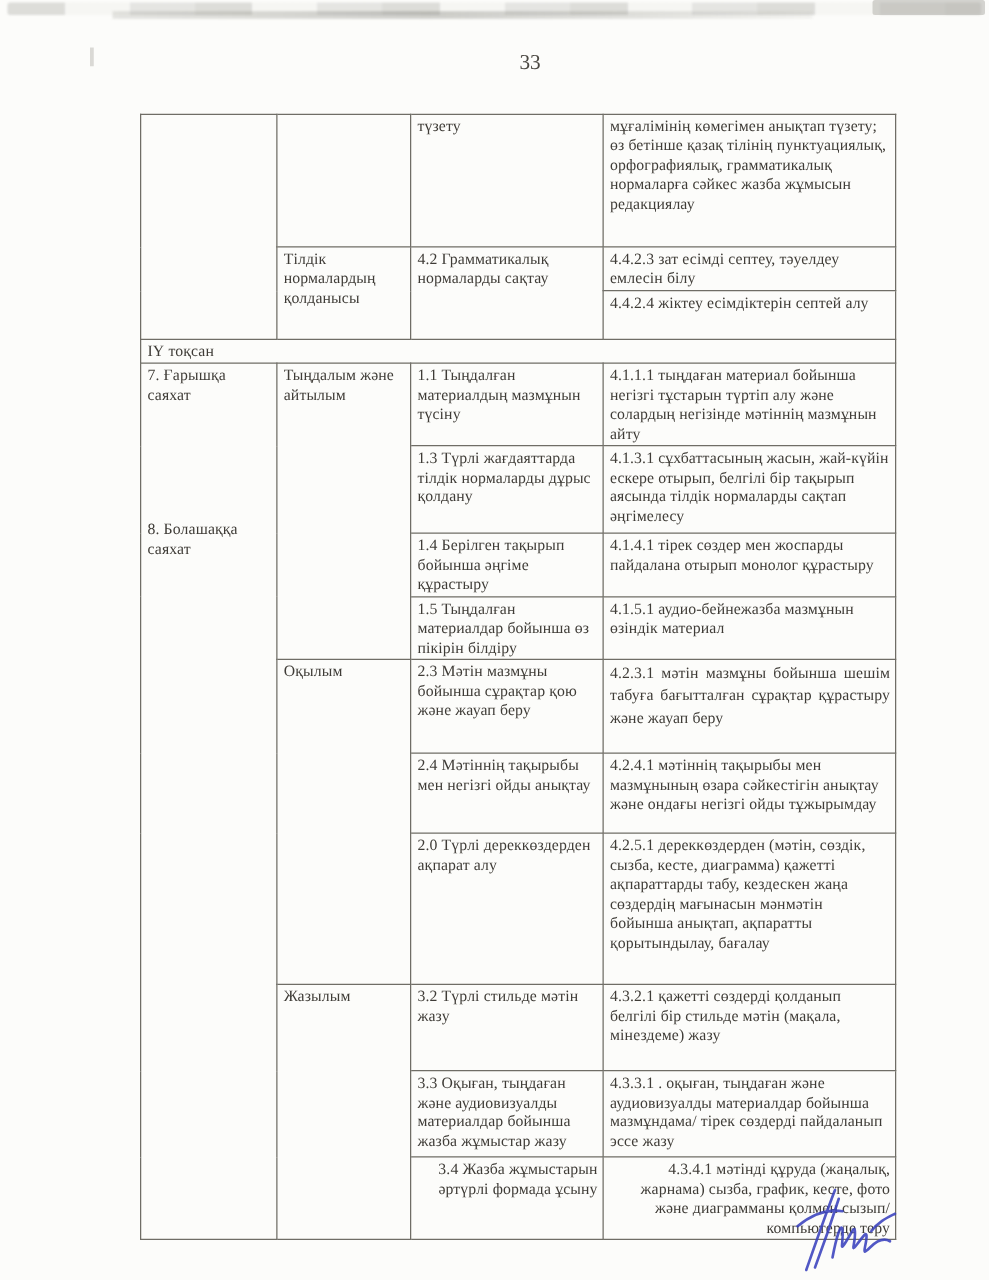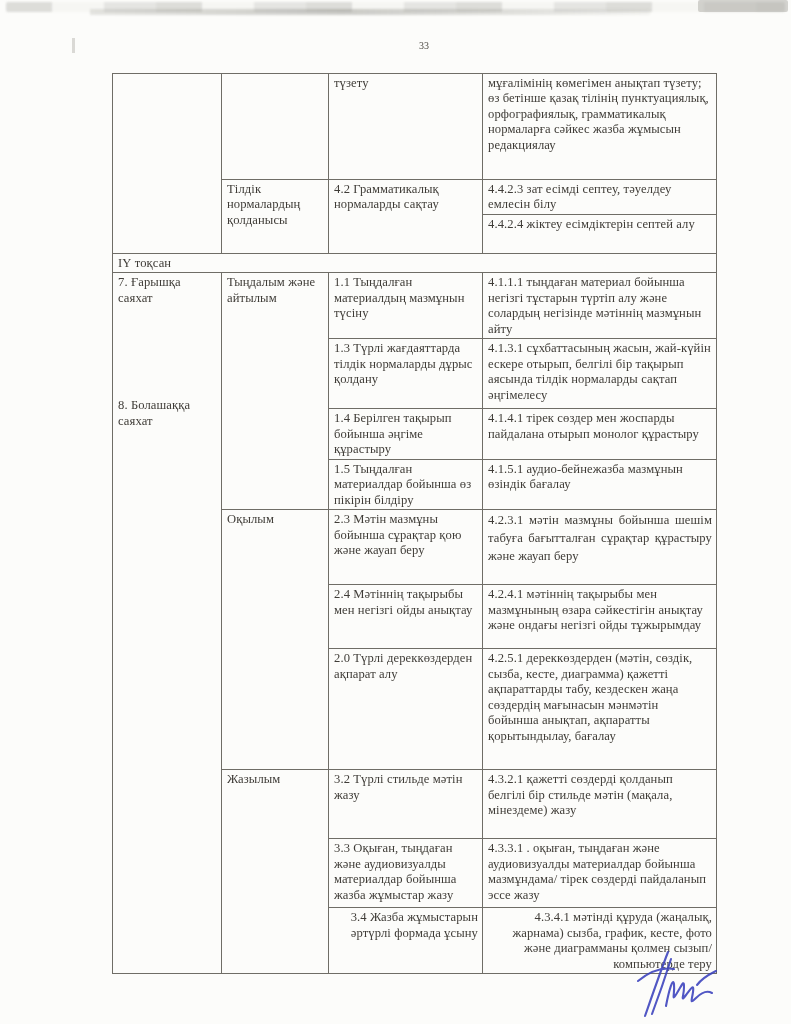--- a/index.html
+++ b/index.html
@@ -30,24 +30,24 @@
   .scan-corner {
     position:absolute; left:698px; top:0; width:90px; height:12px;
     background:#b4b3ad; opacity:.55; border-radius:2px; filter:blur(.5px);
   }
   .scan-mark {
     position:absolute; left:72px; top:38px; width:3px; height:15px;
     background:#b9b7b1; opacity:.5; filter:blur(.5px);
   }
   .page-number {
     position:absolute; left:402px; top:40px; width:44px;
-    text-align:center; font-size:10px; color:#4a4741;
+    text-align:center; font-size:17px; color:#4a4741;
   }
   table.curriculum {
-    position:absolute; left:112px; top:73px;
+    position:absolute; left:112px; top:91px;
     width:604px;
     border-collapse:collapse;
     table-layout:fixed;
     font-size:12.6px;
     line-height:1.23;
   }
   table.curriculum td {
     border:1px solid #6f6d66;
     vertical-align:top;
     padding:2px 4px 1px 5px;
@@ -118,21 +118,21 @@
   <tr class="h6">
     <td>1.3 Түрлі жағдаяттарда тілдік нормаларды дұрыс қолдану</td>
     <td>4.1.3.1 сұхбаттасының жасын, жай-күйін ескере отырып, белгілі бір тақырып аясында тілдік нормаларды сақтап әңгімелесу</td>
   </tr>
   <tr class="h7">
     <td>1.4 Берілген тақырып бойынша әңгіме құрастыру</td>
     <td>4.1.4.1 тірек сөздер мен жоспарды пайдалана отырып монолог құрастыру</td>
   </tr>
   <tr class="h8">
     <td>1.5 Тыңдалған материалдар бойынша өз пікірін білдіру</td>
-    <td>4.1.5.1 аудио-бейнежазба мазмұнын өзіндік бағалау</td>
+    <td>4.1.5.1 аудио-бейнежазба мазмұнын өзіндік материал</td>
   </tr>
 
   <tr class="h9">
     <td rowspan="3">Оқылым</td>
     <td>2.3 Мәтін мазмұны бойынша сұрақтар қою және жауап беру</td>
     <td class="justify">4.2.3.1 мәтін мазмұны бойынша шешім табуға бағытталған сұрақтар құрастыру және жауап беру</td>
   </tr>
   <tr class="h10">
     <td>2.4 Мәтіннің тақырыбы мен негізгі ойды анықтау</td>
     <td>4.2.4.1 мәтіннің тақырыбы мен мазмұнының өзара сәйкестігін анықтау және ондағы негізгі ойды тұжырымдау</td>

